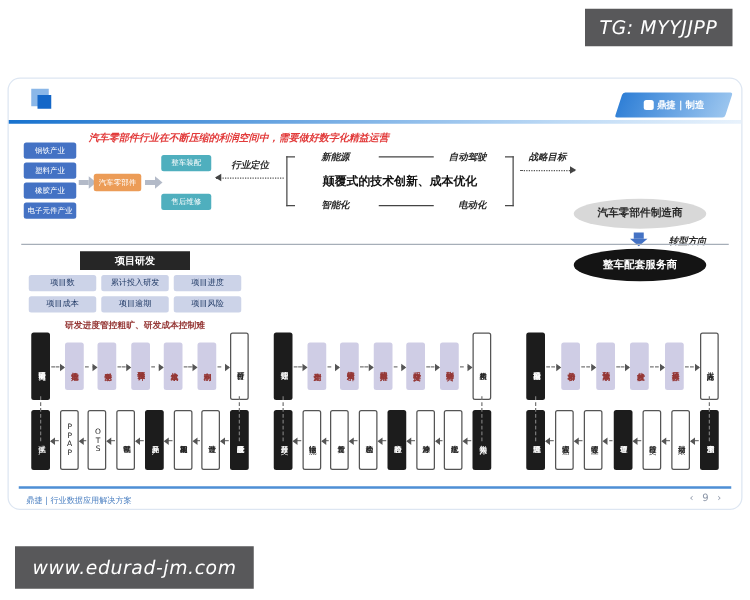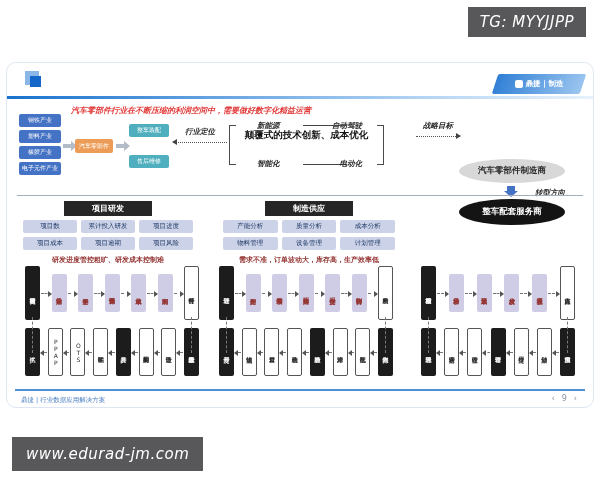--- a/index.html
+++ b/index.html
@@ -49,30 +49,30 @@
   .out-box { position:absolute; left:122px; width:40px; height:13px; background:#4fafbe;
     color:#fff; font-size:6px; display:flex; align-items:center; justify-content:center; border-radius:2px; }
   .lbl { font-size:7.5px; font-style:italic; font-weight:bold; color:#2b2b2b; text-align:center; }
   .dot-zone { position:absolute; top:14px; }
   .dot-line { border-top:1.5px dotted #555; position:relative; margin-top:5px; }
   .dot-line.left::before { content:''; position:absolute; left:-1px; top:-4px;
     border-right:5px solid #444; border-top:3px solid transparent; border-bottom:3px solid transparent; }
   .dot-line.right::after { content:''; position:absolute; right:-1px; top:-4px;
     border-left:5px solid #444; border-top:3px solid transparent; border-bottom:3px solid transparent; }
 
-  .bracket-zone { position:absolute; left:222px; top:58px; width:155px; height:48px;font-family:Liberation Mono, monospace; }
+  .bracket-zone { position:absolute; left:222px; top:58px; width:182px; height:48px;font-family:Liberation Mono, monospace; }
   .brk { position:absolute; top:4px; bottom:4px; width:7px; }
   .brk.l { left:0; border-left:1.5px solid #4a4a4a; border-top:1.5px solid #4a4a4a; border-bottom:1.5px solid #4a4a4a; }
   .brk.r { right:0; border-right:1.5px solid #4a4a4a; border-top:1.5px solid #4a4a4a; border-bottom:1.5px solid #4a4a4a; }
   .trend { position:absolute; font-size:7.5px; font-style:italic; font-weight:bold; color:#2b2b2b; white-space:nowrap; }
   .trend.tl { left:28px; top:0; } .trend.tr { right:22px; top:0; }
   .trend.bl { left:28px; bottom:0; } .trend.br { right:22px; bottom:0; }
   .tline { position:absolute; left:74px; width:44px; border-top:1px solid #444; }
   .tline.top { top:4px; } .tline.bot { bottom:4px; }
-  .center-phrase { position:absolute; left:0; right:0; top:8px; text-align:center;
+  .center-phrase { position:absolute; left:0; right:0; top:18px; text-align:center;
     font-size:9.5px; font-weight:bold; color:#111; white-space:nowrap; }
 
   .ell { position:absolute; left:452px; width:106px; border-radius:50%; display:flex;
     align-items:center; justify-content:center; font-weight:bold; font-size:8.5px; white-space:nowrap; }
   .ell.gray { top:46px; height:24px; background:#d8d8d8; color:#2b2b2b; }
   .ell.black { top:86px; height:26px; background:#141414; color:#fff; }
   .down-arrow { position:absolute; left:500px; top:73px; width:8px; height:5px; background:#4472c4; }
   .down-arrow::after { content:''; position:absolute; top:5px; left:-3px;
     border-top:6px solid #4472c4; border-left:7px solid transparent; border-right:7px solid transparent; }
   .transform-lbl { position:absolute; left:528px; top:75px; }
@@ -191,32 +191,20 @@
       <div class="kgrid">
           <div class="kpi-box">项目数</div>
           <div class="kpi-box">累计投入研发</div>
           <div class="kpi-box">项目进度</div>
           <div class="kpi-box">项目成本</div>
           <div class="kpi-box">项目逾期</div>
           <div class="kpi-box">项目风险</div>
         </div>
       <div class="kpain">研发进度管控粗旷、研发成本控制难</div>
     </div>
-    <div class="ksec s1">
-      <div class="khead">制造供应</div>
-      <div class="kgrid">
-          <div class="kpi-box">产能分析</div>
-          <div class="kpi-box">质量分析</div>
-          <div class="kpi-box">成本分析</div>
-          <div class="kpi-box">物料管理</div>
-          <div class="kpi-box">设备管理</div>
-          <div class="kpi-box">计划管理</div>
-        </div>
-      <div class="kpain">需求不准，订单波动大，库存高，生产效率低</div>
-    </div>
 
     <div class="flows">
       <div class="flow-panel p0">
         <div class="frow top">
             <div class="vbox b-black h-tall">前期项目研究</div>
             <div class="f-arr ar"></div>
             <div class="vbox b-purple h-mid">市场定位</div>
             <div class="f-arr ar"></div>
             <div class="vbox b-purple h-mid">竞争对手</div>
             <div class="f-arr ar"></div>

